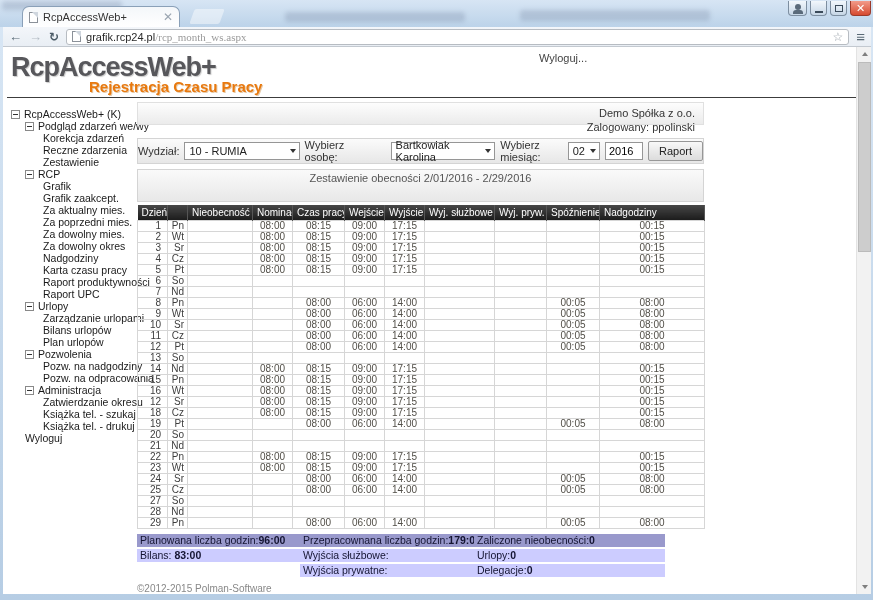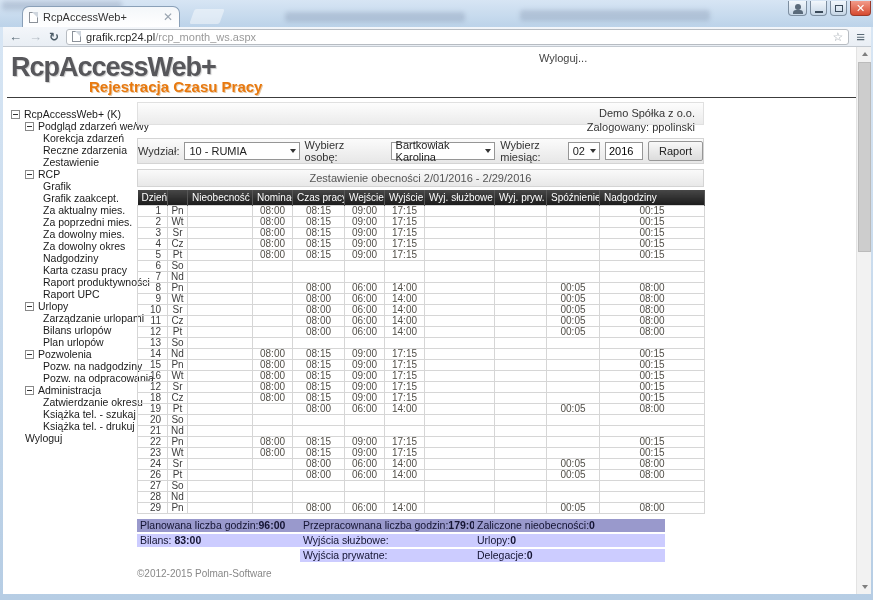--- a/index.html
+++ b/index.html
@@ -39,21 +39,21 @@
 
   .toolbar { position:absolute; left:3px; right:2px; top:27px; height:20px;
              background:linear-gradient(#f3f6fa,#e9eef4); border-bottom:1px solid #c3c9d0;
              display:flex; align-items:center; padding:0 6px; gap:7px; }
   .navbtn { font-size:13px; font-weight:bold; color:#5a6a76; line-height:16px; }
   .navbtn.disabled { color:#b4bcc4; }
   .reload { font-size:12px; color:#4a5a66; font-weight:bold; }
   .addressbar { flex:1; height:16px; background:#fff; border:1px solid #b7bcc2; border-radius:3px;
                 display:flex; align-items:center; padding:0 5px; gap:5px; font-size:11px; }
   .url-host { color:#2a2a2a; }
-  .url-path { color:#9a9a9a; }
+  .url-path { color:#9a9a9a;font-family:Liberation Serif, serif; }
   .star { margin-left:auto; color:#9aa2aa; font-size:12px; }
   .menu-ico { font-size:15px; color:#5a6a76; line-height:14px; }
 
   
   .page { position:absolute; left:3px; top:47px; right:2px; bottom:6px; background:#fff; overflow:hidden; }
   .scrollbar { position:absolute; right:0; top:0; bottom:0; width:15px; background:#f2f2f2;
                border-left:1px solid #e3e3e3; }
   .sb-arrow { position:absolute; left:0; width:15px; height:14px; display:flex; align-items:center; justify-content:center; }
   .sb-arrow.up { top:0; } .sb-arrow.down { bottom:0; }
   .tri-up { width:0; height:0; border-left:3px solid transparent; border-right:3px solid transparent; border-bottom:4px solid #7f7f7f; }
@@ -89,31 +89,31 @@
                display:flex; align-items:center; justify-content:center; gap:5px; font-size:11px; color:#333; }
   .fakeselect { display:inline-flex; align-items:center; justify-content:space-between;
                 border:1px solid #969696; background:#fff; height:18px; padding:0 3px 0 4px; font-size:11px; color:#222; }
   .sel-dept { width:150px; } .sel-person { width:136px;margin-left:24px; } .sel-month { width:36px; }
   .caret { width:0; height:0; border-left:3px solid transparent; border-right:3px solid transparent;
            border-top:4px solid #333; margin-left:5px; flex:none; }
   .yearbox { width:38px; height:18px; border:1px solid #969696; font-size:11px; padding:0 3px;
              font-family:"Liberation Sans","DejaVu Sans",sans-serif; }
   .raport-btn { height:20px; padding:0 10px; font-size:11px; color:#222;
                 background:linear-gradient(#f8f8f8,#dcdcdc); border:1px solid #979797; border-radius:2px; }
-  .title2 { margin-top:5px; height:18px; background:linear-gradient(#fafafa,#e8e8e8); border:1px solid #d4d4d4;
+  .title2 { margin-top:5px; height:33px; background:linear-gradient(#fafafa,#e8e8e8); border:1px solid #d4d4d4;
             text-align:center; font-size:11px; color:#555; line-height:17px; }
 
   table.report { margin-top:3px; width:567px; border-collapse:collapse; table-layout:fixed;
                  font-size:10px; color:#514e47; }
   .report th { background:linear-gradient(#474747,#1c1c1c); color:#fff; font-weight:normal; text-align:left;
                padding:2px 0 2px 4px; font-size:10px; border-right:1px solid #565656; white-space:nowrap; overflow:hidden; }
   .report td { border:1px solid #d6d6d6; height:10px; line-height:10px; padding:0 3px;
                text-align:center; white-space:nowrap; overflow:hidden; }
   .report td:first-child { text-align:right; padding-right:6px; color:#3d3d3d; }
-  .report td:nth-child(2) { text-align:center; padding-left:3px; color:#3d3d3d; }
+  .report td:nth-child(2) { text-align:right; padding-left:3px; color:#3d3d3d; }
 
   .summary { margin-top:5px; display:flex; font-size:10.5px; color:#141432; }
   .sum-col1 { width:163px; } .sum-col2 { width:174px; } .sum-col3 { width:191px; }
   .sum-row { background:#ccccff; margin-bottom:2px; padding:1px 3px; height:13px; line-height:11px; white-space:nowrap; overflow:hidden; }
   .sum-row.dark { background:#9999cc; }
   .sum-row b { font-weight:bold; }
 
   .footer { margin-top:4px; font-size:10px; color:#888; }
 </style>
 </head>
@@ -563,22 +563,22 @@
                 <td></td>
                 <td>08:00</td>
                 <td>06:00</td>
                 <td>14:00</td>
                 <td></td>
                 <td></td>
                 <td>00:05</td>
                 <td>08:00</td>
               </tr>
               <tr>
-                <td>26</td>
-                <td>Pt</td>
+                <td>25</td>
+                <td>Cz</td>
                 <td></td>
                 <td></td>
                 <td>08:00</td>
                 <td>06:00</td>
                 <td>14:00</td>
                 <td></td>
                 <td></td>
                 <td>00:05</td>
                 <td>08:00</td>
               </tr>

